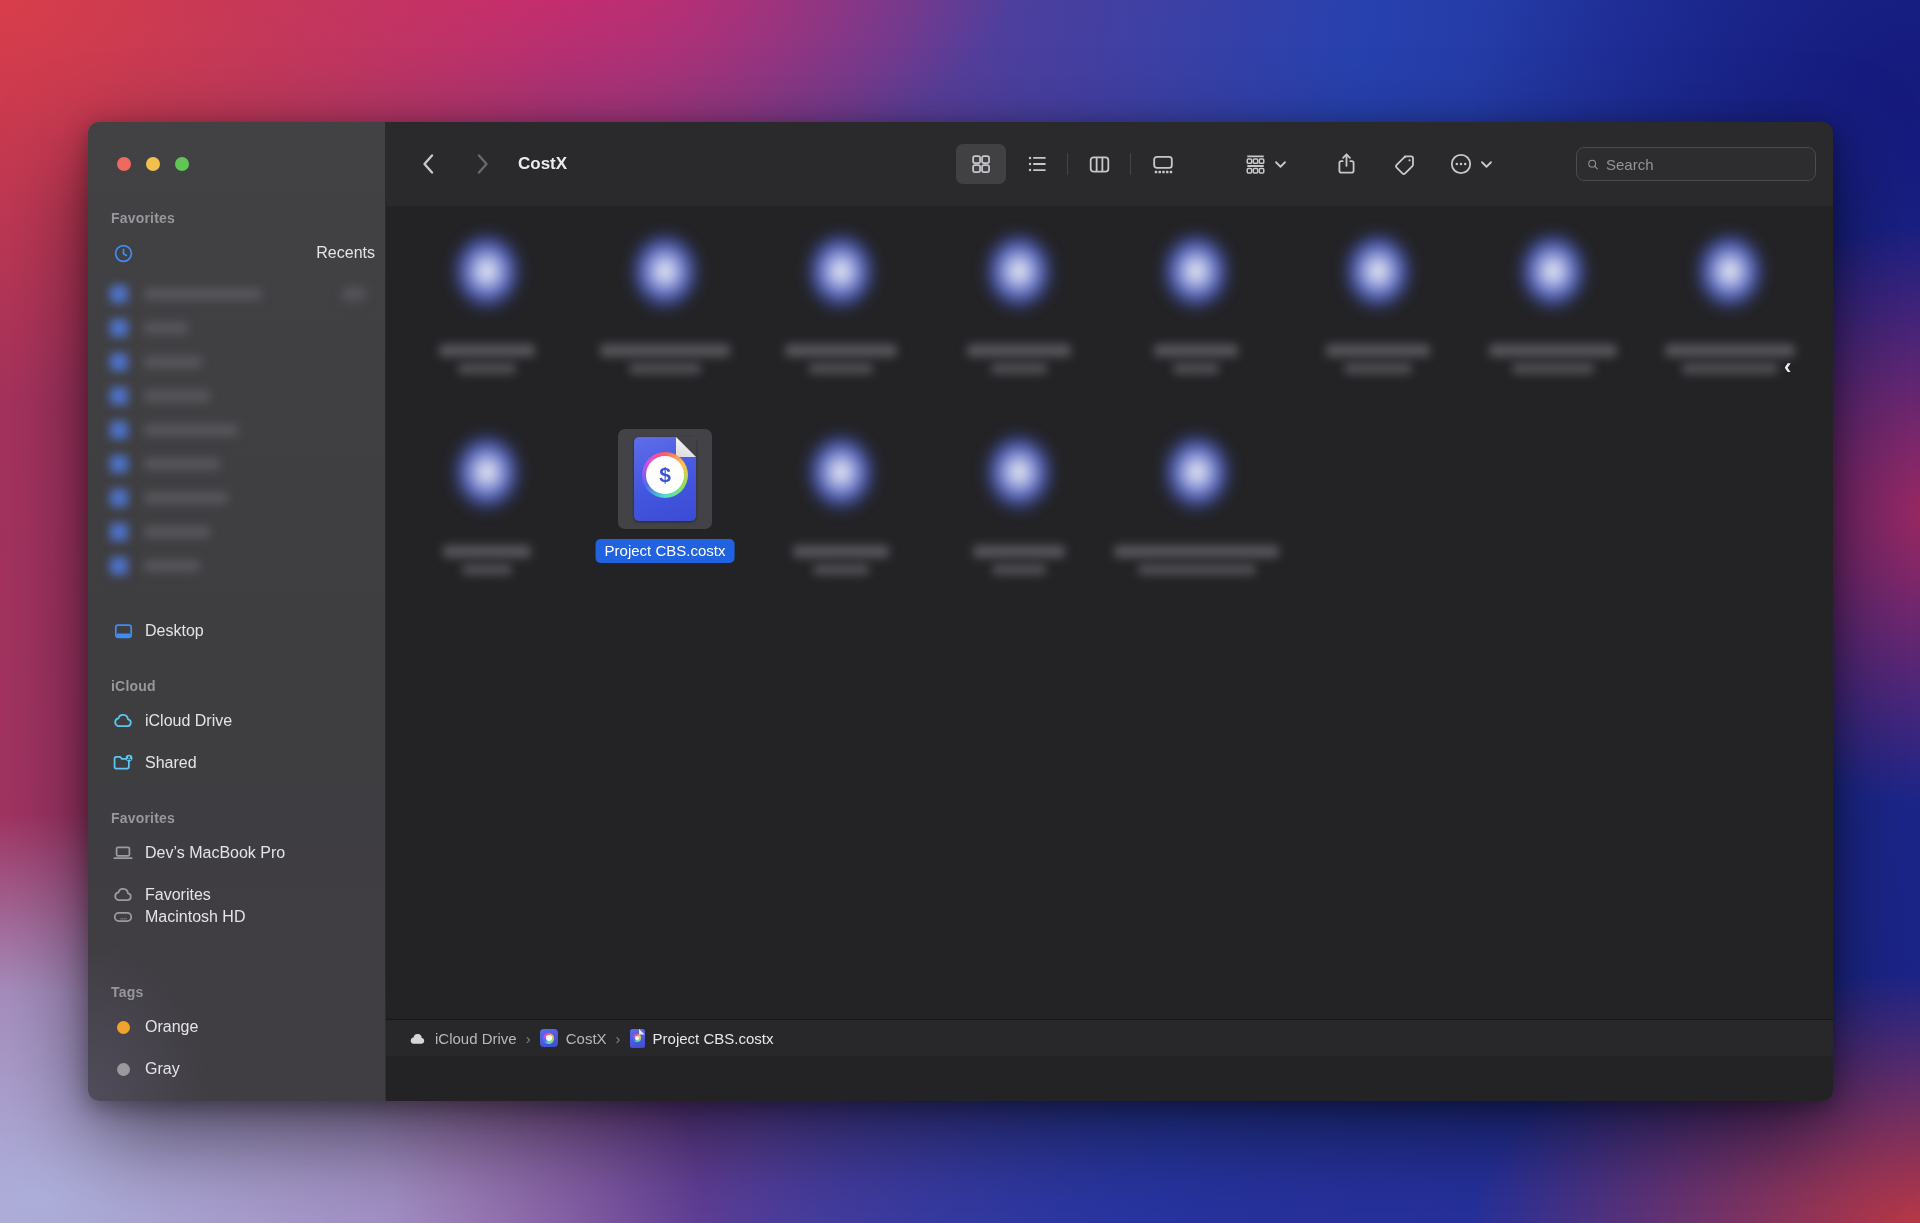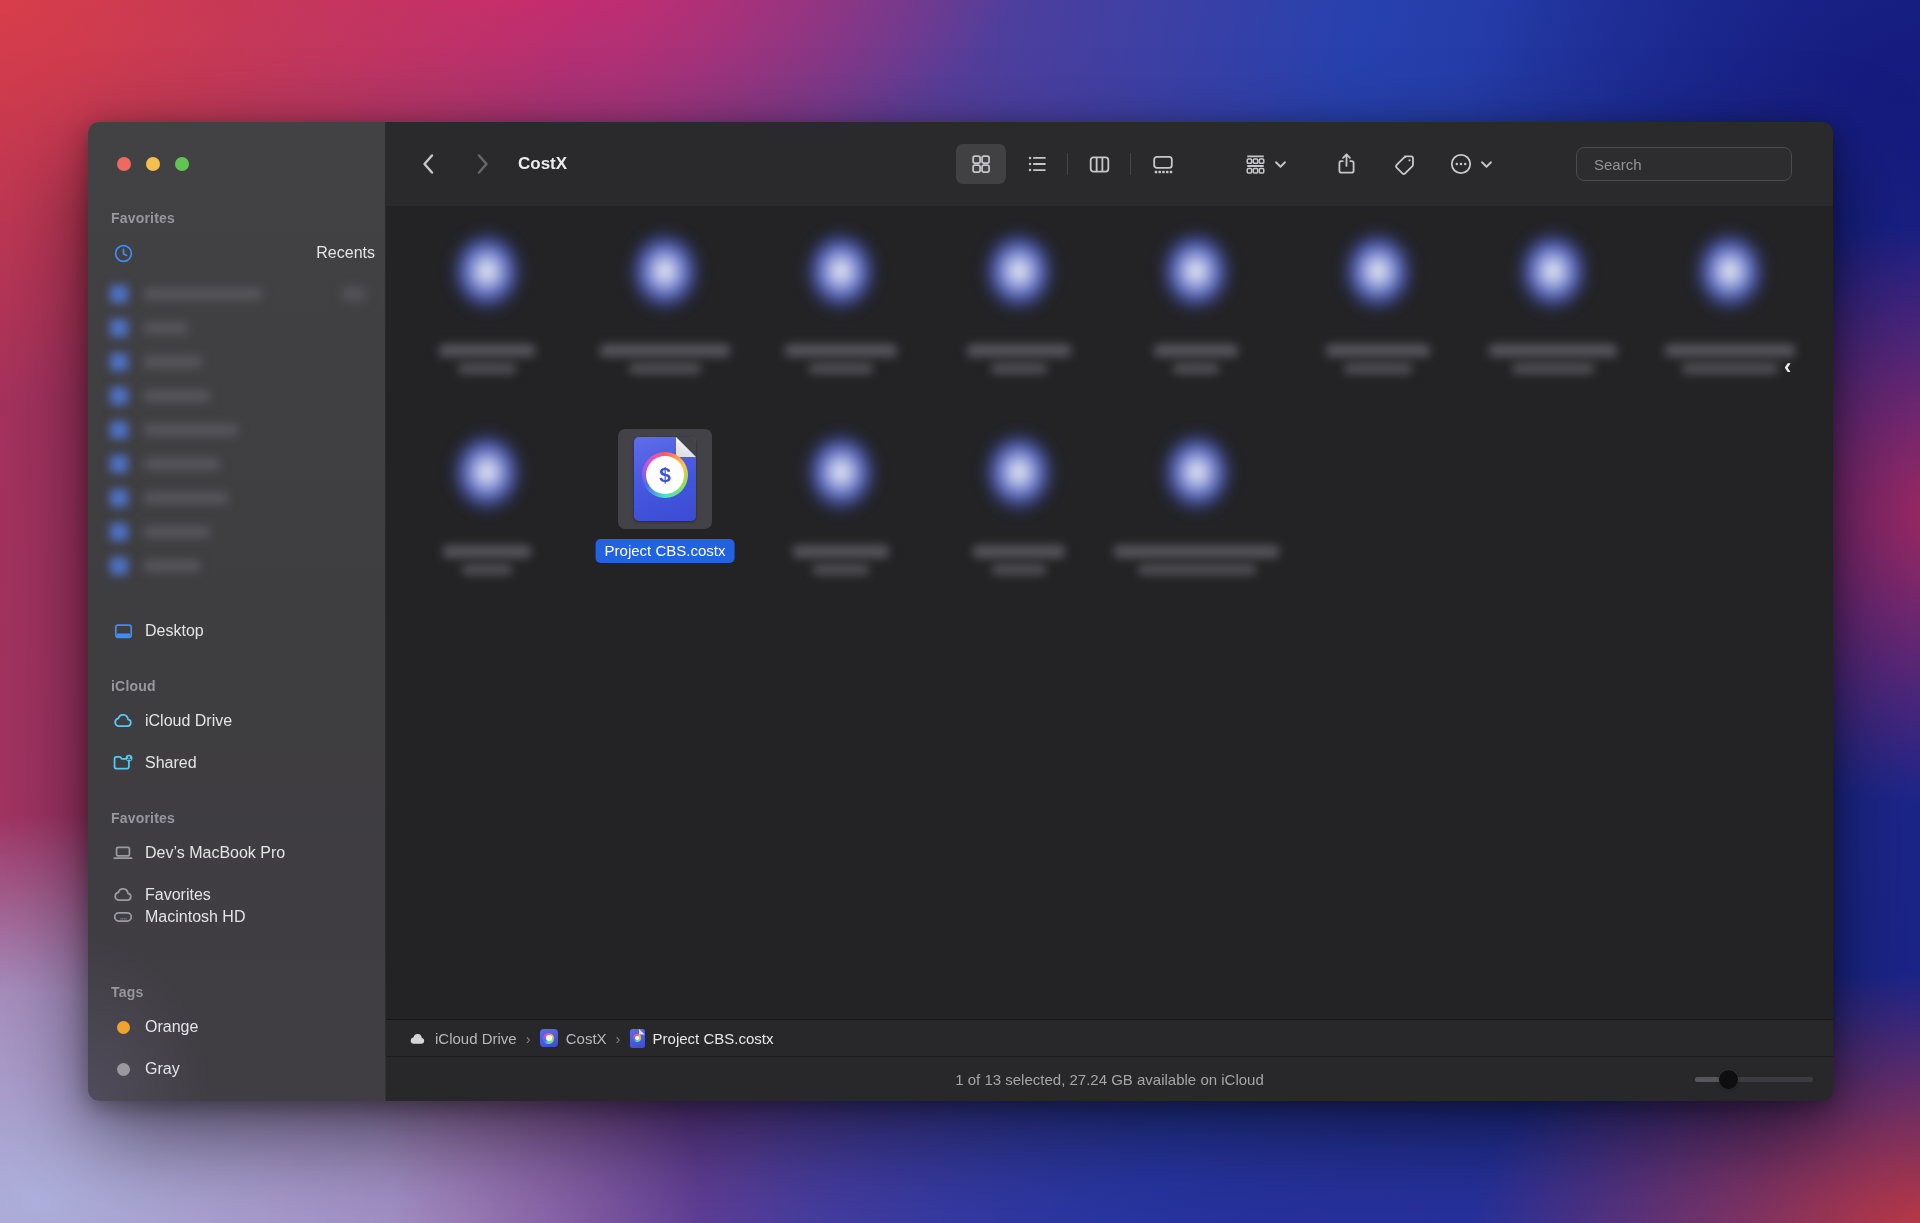--- a/index.html
+++ b/index.html
@@ -60,21 +60,21 @@
   .toolbar { position:absolute; left:0; top:0; right:0; height:84px; background:#2a2a2d; }
   .tbtn { position:absolute; top:22px; height:40px; display:flex; align-items:center; justify-content:center; color:#c6c6cb; border-radius:7px; }
   .tbtn.disabled { color:#68686d; }
   .tbtn.active { background:#414144; }
   .tsep { position:absolute; top:31px; width:1px; height:22px; background:#454549; }
   .title {
     position:absolute; left:132px; top:0; height:84px; display:flex; align-items:center;
     font-size:17px; font-weight:700; color:#ececee;
   }
   .search {
-    position:absolute; left:1190px; top:25px; width:216px; height:34px;
+    position:absolute; left:1190px; top:25px; width:240px; height:34px;
     border:1px solid #4b4b50; border-radius:8px; background:rgba(255,255,255,.015);
     display:flex; align-items:center; padding:0 10px; color:#949499;
   }
   .search input {
     flex:1; margin-left:7px; background:transparent; border:none; outline:none;
     font-size:15px; color:#dddde0; font-family:inherit;
   }
   .search input::placeholder { color:#949499; }
 
   
@@ -506,23 +506,16 @@
         <span class="psep">›</span>
         <span class="mini-doc">
             <span class="mfold"></span>
             <span class="mring">
               <span class="mcore"></span>
             </span>
           </span>
         <span class="ptxt current">Project CBS.costx</span>
       </div>
 
-      <div class="statusbar">
-        <div class="status-text">1 of 13 selected, 27.24 GB available on iCloud</div>
-        <div class="zoom-slider">
-          <div class="zoom-fill"></div>
-          <div class="zoom-knob"></div>
-        </div>
-      </div>
 
     </div>
   </div>
 </div>
 
 </body></html>

